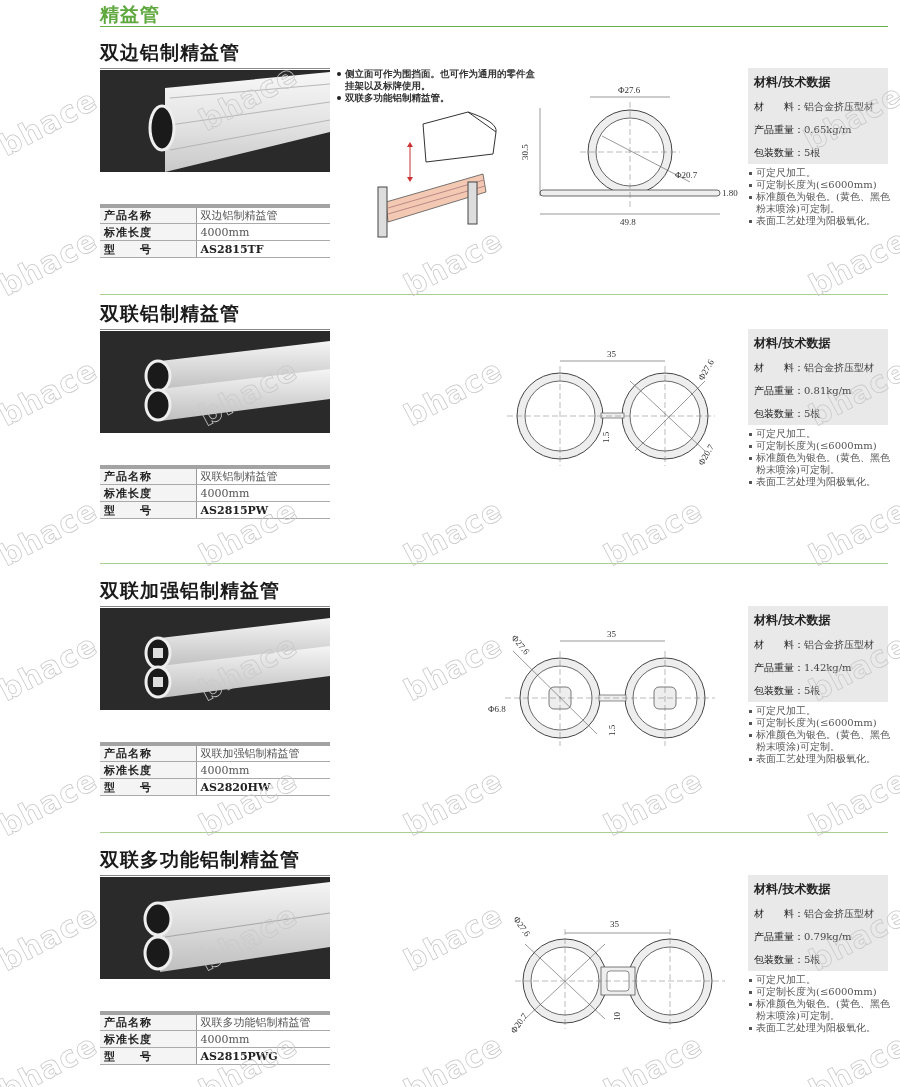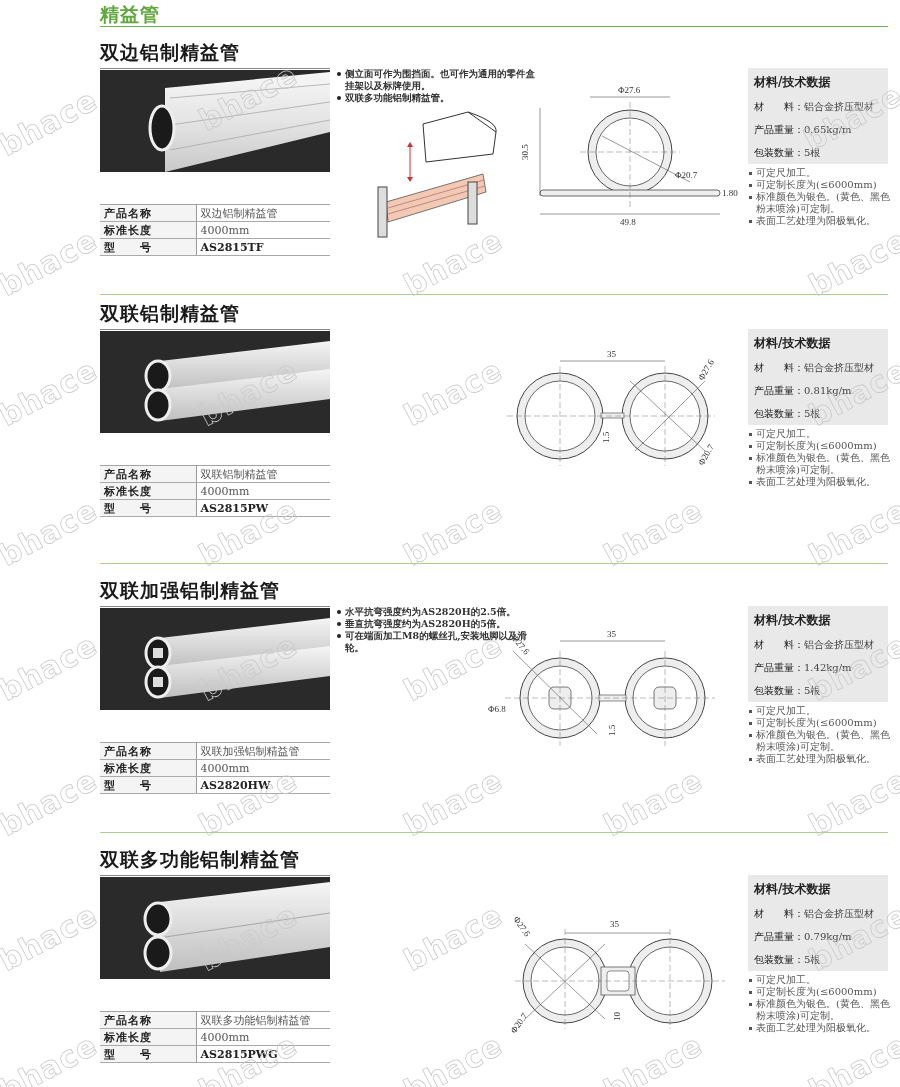--- a/index.html
+++ b/index.html
@@ -12,21 +12,21 @@
   .section { position: absolute; left: 100px; width: 788px; height: 268px; }
   .section-divider { position: absolute; left: 100px; width: 788px; height: 1px; background: #a9d08e; }
   .section-title { position: absolute; left: 0; top: 0; font-size: 19px; font-weight: bold; color: #1a1a1a; letter-spacing: 1px; }
   .title-rule { position: absolute; left: 0; top: 28px; width: 230px; height: 1px; background: #888; }
 
   .product-photo { position: absolute; left: 0; top: 30px; width: 230px; height: 102px; background: #2a2a2a; overflow: hidden; }
   .product-photo svg { display: block; }
 
   .spec-table { position: absolute; left: 0; width: 230px; border-collapse: collapse; font-size: 11px; }
   .spec-table td { border-bottom: 1px solid #aaa; height: 17px; padding: 0 4px; vertical-align: middle; }
-  .spec-table tr:first-child td { border-top: 1px solid #a3a3a3; }
+  .spec-table tr:first-child td { border-top: 4px solid #a3a3a3; }
   .spec-table td.k { width: 96px; font-weight: bold; color: #222; background: #f4f4f4; border-right: 1px solid #999; letter-spacing: 1px; }
   .spec-table td.v { color: #555; }
   .spec-table td.v.model { font-weight: bold; color: #222; }
 
   .features { position: absolute; left: 236px; width: 200px; list-style: none; font-size: 9.5px; line-height: 12px; color: #333; font-weight: bold; }
   .features li { position: relative; padding-left: 9px; }
   .features li::before { content: ""; position: absolute; left: 1px; top: 4px; width: 4px; height: 4px; border-radius: 50%; background: #222; }
 
   .application-illustration { position: absolute; left: 268px; top: 52px; width: 145px; height: 150px; }
   .drawing { position: absolute; }
@@ -247,25 +247,20 @@
           <td class="k">标准长度</td>
           <td class="v">4000mm</td>
         </tr>
     <tr>
           <td class="k">型　　号</td>
           <td class="v model">AS2820HW</td>
         </tr>
   </tbody>
     </table>
 
-  <ul class="features" style="top:28px;">
-    <li>水平抗弯强度约为AS2820H的2.5倍。</li>
-    <li>垂直抗弯强度约为AS2820H的5倍。</li>
-    <li>可在端面加工M8的螺丝孔,安装地脚以及滑轮。</li>
-  </ul>
 
   <div class="drawing" style="left:385px;top:48px;width:255px;height:135px;">
     <svg width="255" height="135" viewBox="0 0 255 135" font-family="Liberation Serif, serif" font-size="9" fill="#333">
       <circle cx="75" cy="72" r="40" fill="#eee" stroke="#444"></circle>
       <circle cx="75" cy="72" r="32" fill="#fff" stroke="#444" stroke-width="0.8"></circle>
       <rect x="64" y="61" width="22" height="22" rx="5" fill="#eee" stroke="#444" stroke-width="0.7"></rect>
       <circle cx="180" cy="72" r="40" fill="#eee" stroke="#444"></circle>
       <circle cx="180" cy="72" r="32" fill="#fff" stroke="#444" stroke-width="0.8"></circle>
       <rect x="169" y="61" width="22" height="22" rx="5" fill="#eee" stroke="#444" stroke-width="0.7"></rect>
       <rect x="114" y="69" width="27" height="6" fill="#eee" stroke="#444" stroke-width="0.6"></rect>

